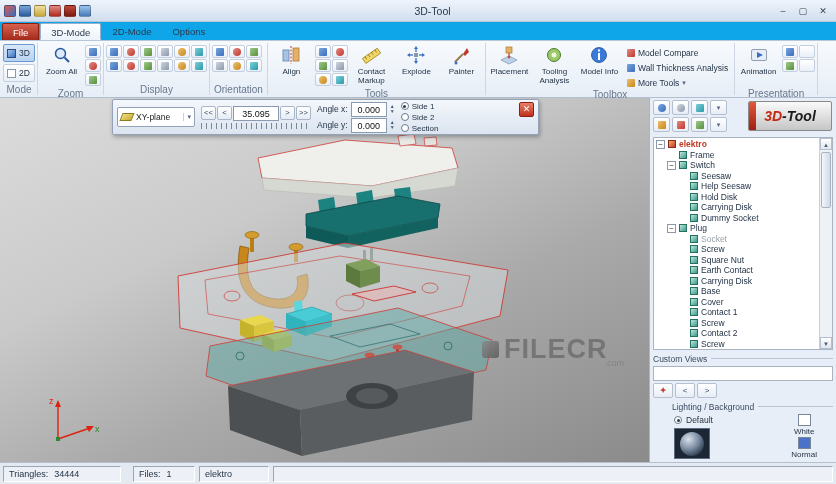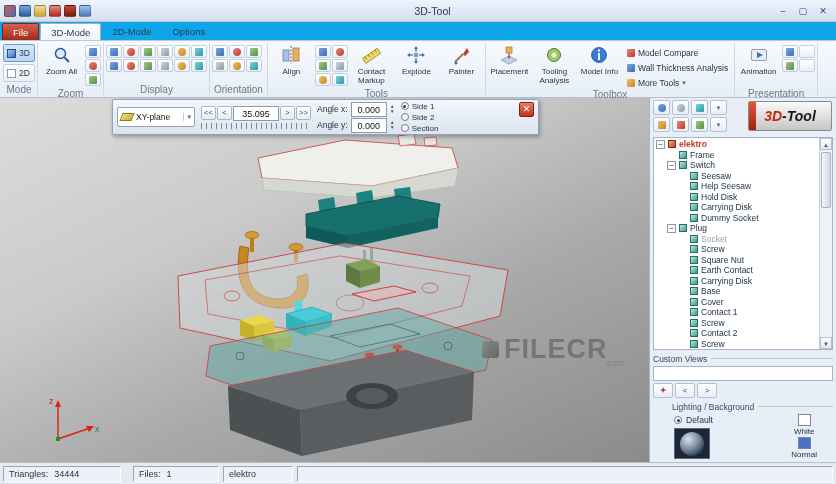--- a/index.html
+++ b/index.html
@@ -158,21 +158,21 @@
   .swatch.white{background:#fff;}
   .swatch.normal{background:#4a72c8;}
   .swlabel{font-size:8px;color:#243447;}
 
   
   .statusbar{position:absolute;bottom:0;left:0;right:0;height:22px;background:#e4eaf2;
     border-top:1px solid #b6c0cc;display:flex;align-items:center;padding:0 3px;gap:4px;}
   .seg{height:16px;border:1px solid;border-color:#9aa5b5 #fff #fff #9aa5b5;background:#edf1f7;
     display:flex;align-items:center;padding:0 5px;font-size:9px;color:#243447;gap:6px;}
   .seg.w1{width:118px;}
-  .seg.w2{width:86px;margin-left:8px;}
+  .seg.w2{width:62px;margin-left:8px;}
   .seg.w3{width:70px;}
   .seg.fill{flex:1;}
 </style>
 </head>
 <body>
 
 <div id="app">
 
   <div class="titlebar">
     <div class="qat">

